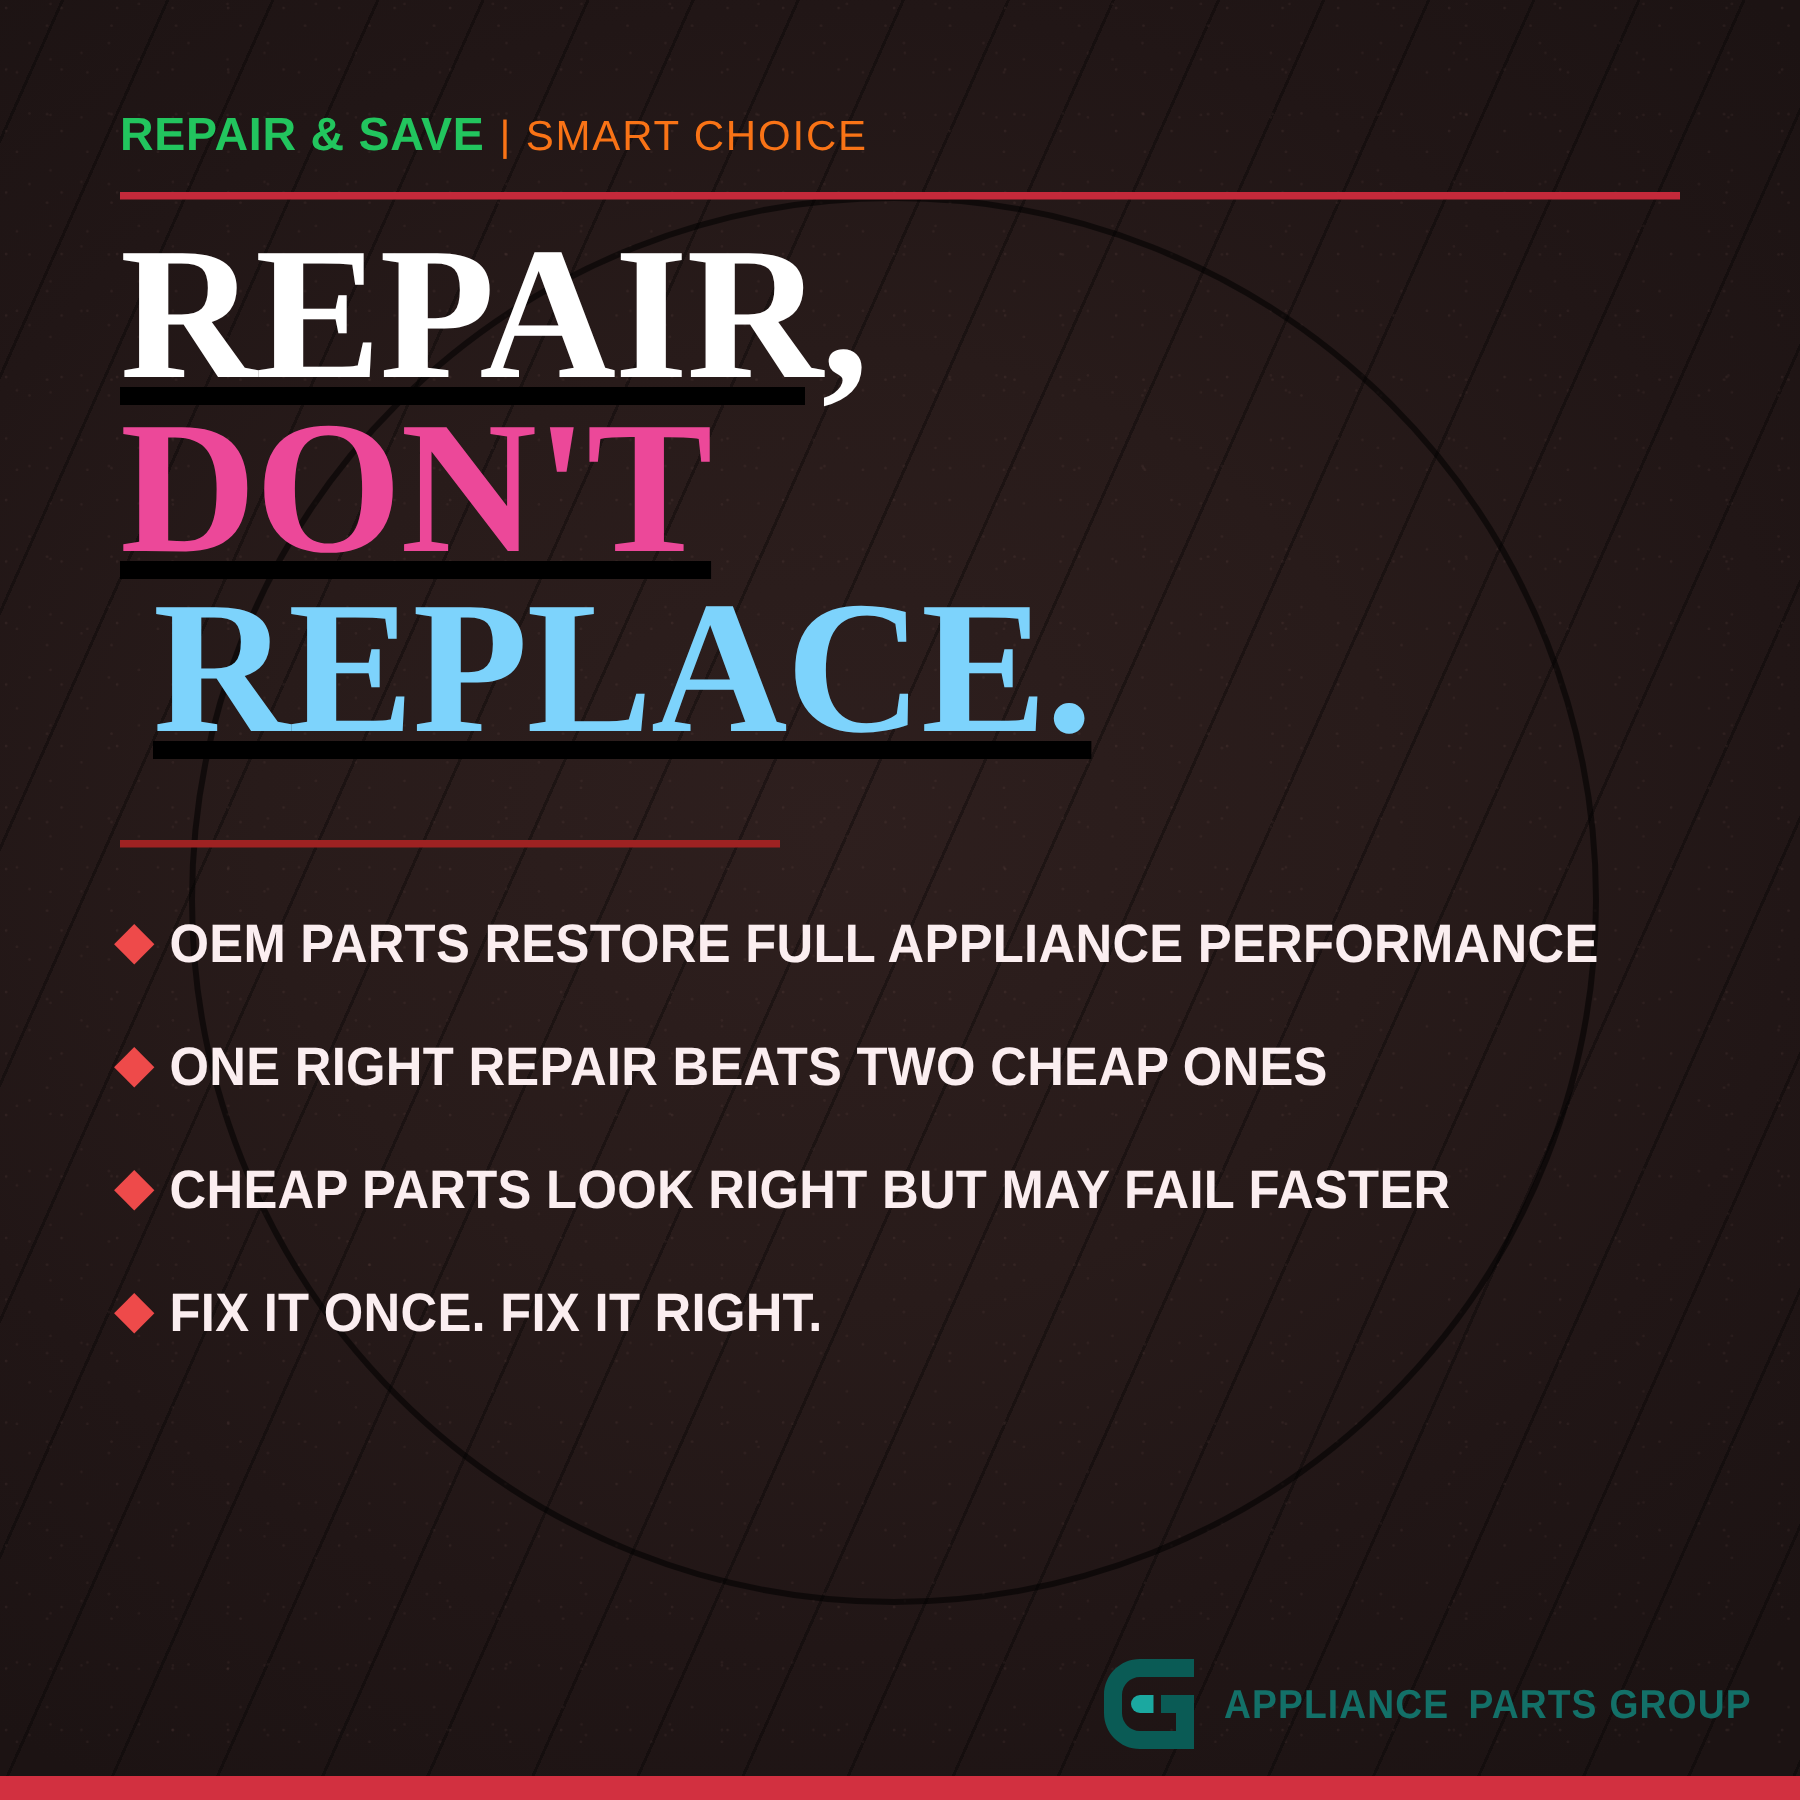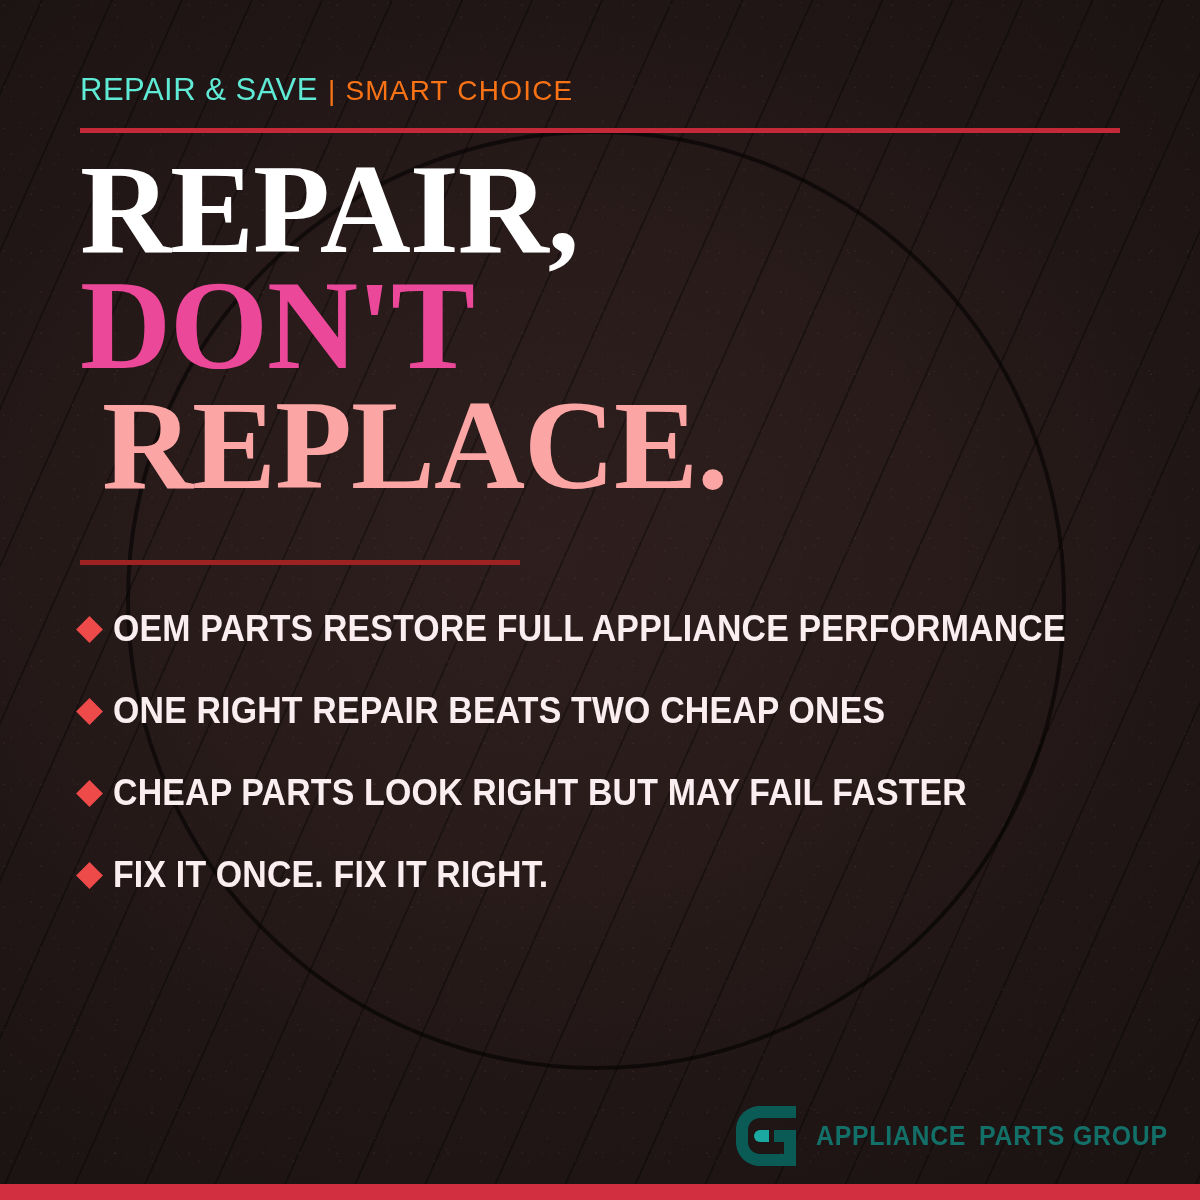--- a/index.html
+++ b/index.html
@@ -69,23 +69,23 @@
     position: absolute;
     left: 80px;
     top: 72px;
     display: flex;
     align-items: baseline;
     gap: 10px;
     white-space: nowrap;
   }
   .eyebrow-strong {
     font-size: 31px;
-    font-weight: normal;
+    font-weight: bold;
     letter-spacing: 0.5px;
-    color: #5eead4;
+    color: #22c55e;
   }
   .eyebrow-light {
     font-size: 28px;
     font-weight: normal;
     letter-spacing: 1.2px;
     color: #f97316;
   }
 
   .header-rule {
     position: absolute;
@@ -95,34 +95,35 @@
     height: 5px;
     background: #c4293a;
   }
 
   
   .headline {
     position: absolute;
     left: 80px;
     top: 152px;
     width: 1060px;
+    text-decoration: underline;
   }
   .headline-line {
     font-family: "Liberation Serif", serif;
     font-weight: bold;
     font-size: 126px;
     line-height: 0.92;
     letter-spacing: -1px;
     margin: 0;
     white-space: nowrap;
   }
   .headline-line.l1 { color: #ffffff; }
   .headline-line.l2 { color: #ec4899; }
   .headline-line.l3 {
-    color: #fca5a5;
+    color: #7dd3fc;
     padding-left: 22px;
     margin-top: 4px;
   }
 
   .sub-rule {
     position: absolute;
     left: 80px;
     top: 560px;
     width: 440px;
     height: 5px;

